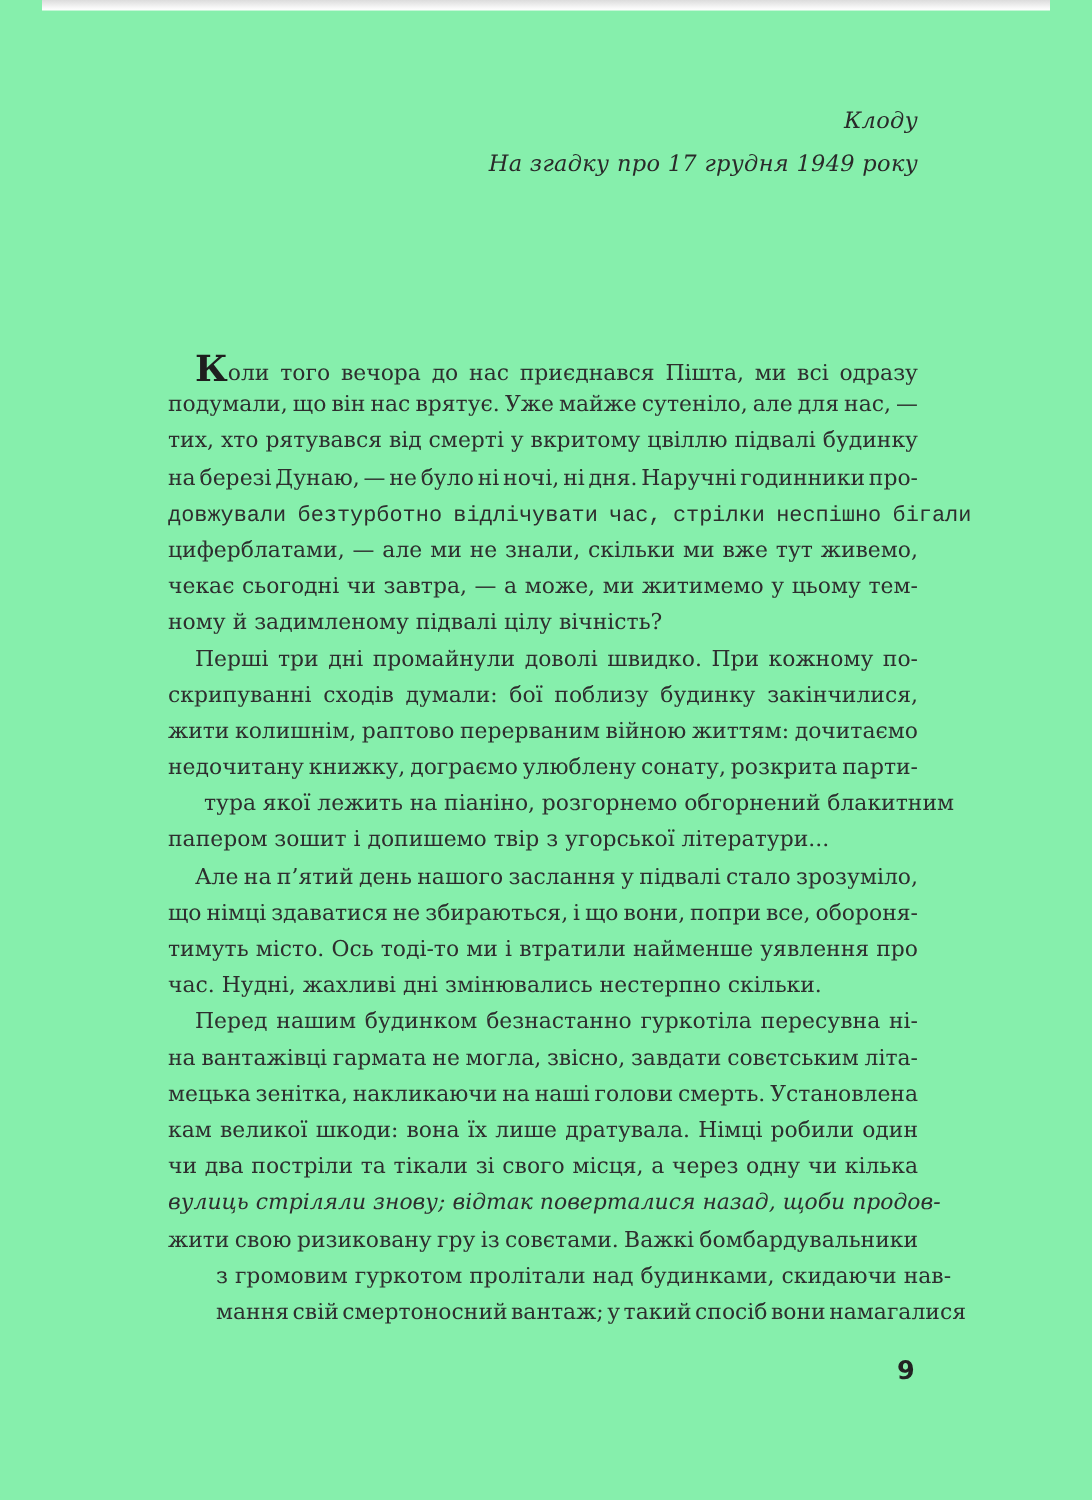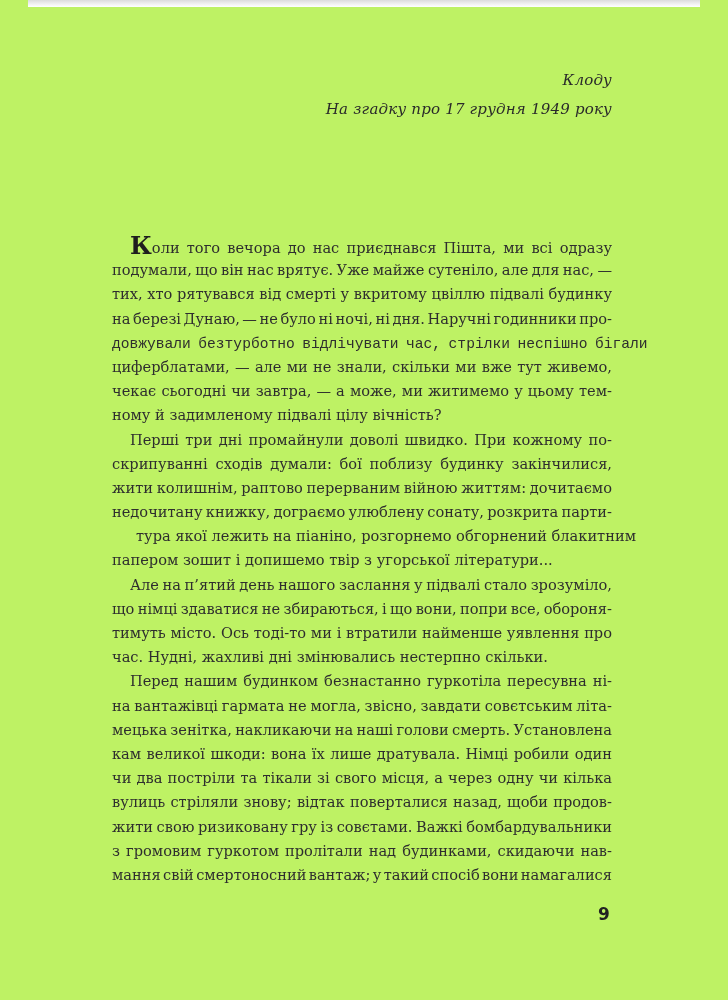--- a/index.html
+++ b/index.html
@@ -14,21 +14,21 @@
       overflow: hidden;
       font-family: "DejaVu Serif", "Liberation Serif", serif;
       color: #2e2e2e;
     }
     .page {
       position: absolute;
       left: 0;
       top: 0;
       width: 728px;
       height: 1000px;
-      background: #bef264;
+      background: #86efac;
     }
     .top-shadow {
       position: absolute;
       left: 28px;
       top: 0;
       width: 672px;
       height: 7px;
       background: linear-gradient(to bottom, #dcdcdc, #f6f6f6 70%, #ffffff);
     }
     .epigraph {
@@ -114,20 +114,20 @@
       <span class="line last"><span>папером зошит і допишемо твір з угорської літератури...</span></span>
       <span class="line indent"><span style="word-spacing: -1.0434px;">Але на п’ятий день нашого заслання у підвалі стало зрозуміло,</span></span>
       <span class="line"><span style="word-spacing: -1.33594px;">що німці здаватися не збираються, і що вони, попри все, обороня-</span></span>
       <span class="line"><span style="word-spacing: 0px;">тимуть місто. Ось тоді-то ми і втратили найменше уявлення про</span></span>
       <span class="line last"><span>час. Нудні, жахливі дні змінювались нестерпно скільки.</span></span>
       <span class="line indent"><span style="word-spacing: 0px;">Перед нашим будинком безнастанно гуркотіла пересувна ні-</span></span>
       <span class="line"><span style="word-spacing: -0.814453px;">на вантажівці гармата не могла, звісно, завдати совєтським літа-</span></span>
       <span class="line"><span style="word-spacing: -1.40402px;">мецька зенітка, накликаючи на наші голови смерть. Установлена</span></span>
       <span class="line"><span style="word-spacing: 0px;">кам великої шкоди: вона їх лише дратувала. Німці робили один</span></span>
       <span class="line"><span style="word-spacing: 0px;">чи два постріли та тікали зі свого місця, а через одну чи кілька</span></span>
-      <span class="line"><span style="word-spacing: 0px;">вулиць стріляли знову; відтак поверталися назад, щоби продов-</span></span>
+      <span class="line"><span style="word-spacing: 0px; font-style: italic;">вулиць стріляли знову; відтак поверталися назад, щоби продов-</span></span>
       <span class="line"><span style="word-spacing: -1.09152px;">жити свою ризиковану гру із совєтами. Важкі бомбардувальники</span></span>
-      <span class="line"><span style="word-spacing: 0px;">з громовим гуркотом пролітали над будинками, скидаючи нав-</span></span>
-      <span class="line"><span style="word-spacing: -2.31445px;">мання свій смертоносний вантаж; у такий спосіб вони намагалися</span></span>
+      <span class="line"><span style="word-spacing: 0px; margin-left: 32px;">з громовим гуркотом пролітали над будинками, скидаючи нав-</span></span>
+      <span class="line"><span style="word-spacing: -2.31445px; margin-left: 32px;">мання свій смертоносний вантаж; у такий спосіб вони намагалися</span></span>
     </div>
 
   <div class="page-number">9</div>
 </div>
 
 </body></html>

